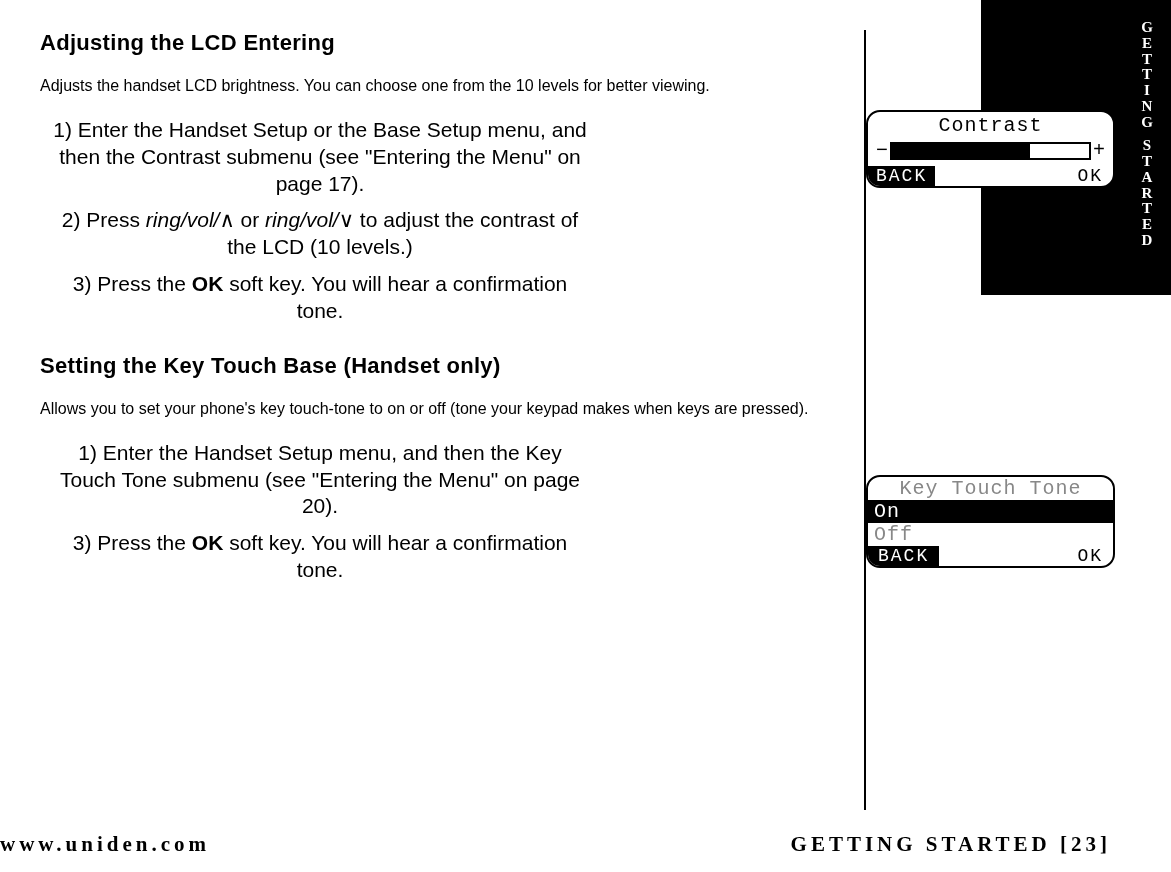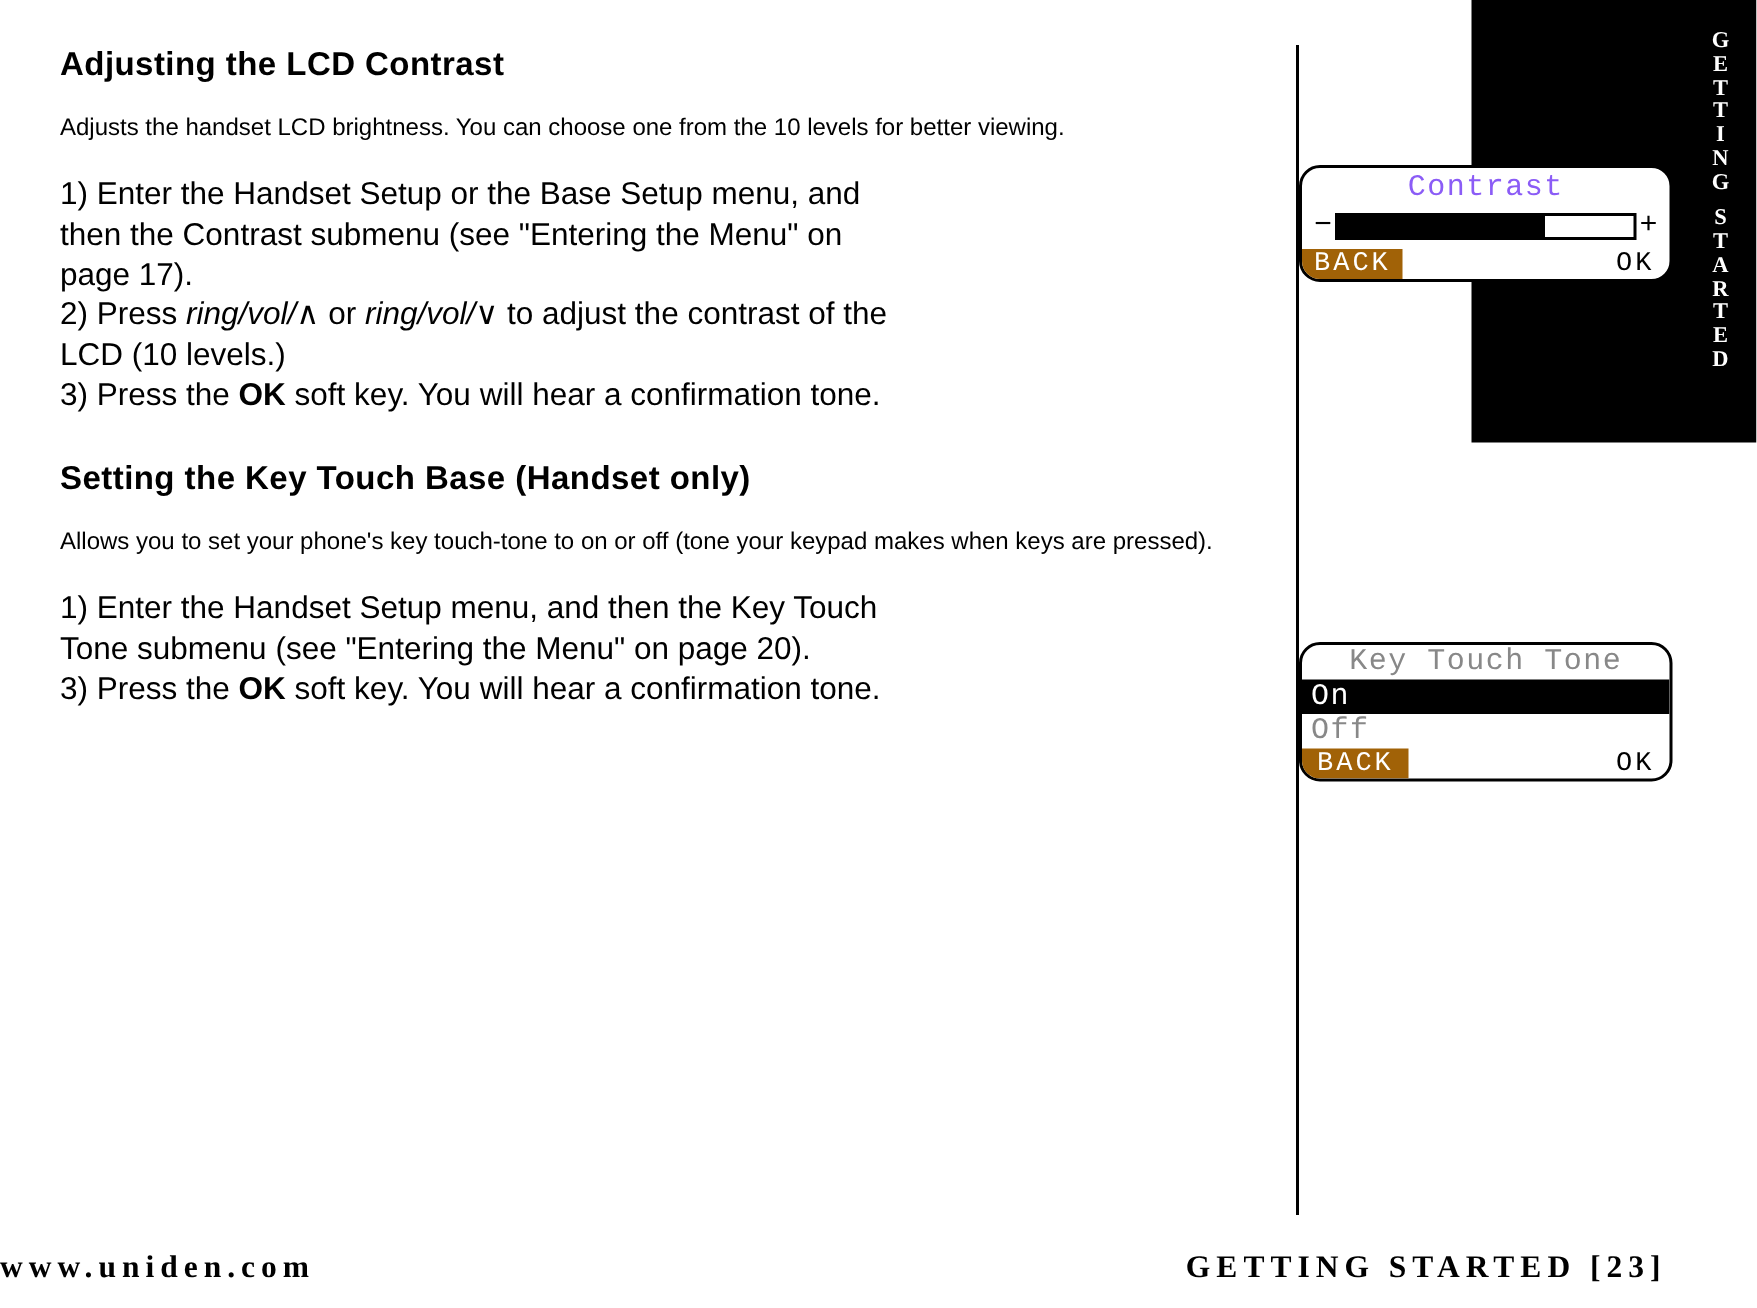--- a/index.html
+++ b/index.html
@@ -30,21 +30,21 @@
     line-height: 1.3;
   }
   .section {
     position: relative;
   }
   .steps {
     font-size: 21px;
     line-height: 1.28;
     max-width: 560px;
   }
-  .step-row { margin: 0; }
+  .step-row { margin: 10px; text-align: center; }
   .bold { font-weight: 700; font-style: normal; }
   .ital { font-style: italic; font-weight: 400; }
   .lcdfont {
     font-family: "Courier New", monospace;
     font-size: 19px;
   }
   .step-wide { max-width: 640px; }
 
   
   .lcd {
@@ -53,21 +53,21 @@
     width: 245px;
     border: 2px solid #000;
     border-radius: 14px;
     overflow: hidden;
     font-family: "Courier New", monospace;
     background: #fff;
   }
   .lcd-title {
     text-align: center;
     font-size: 20px;
-    color: #8b5cf6;
+    color: #000000;
     letter-spacing: 1px;
     padding-top: 2px;
   }
   .lcd-bar-row {
     display: flex;
     align-items: center;
     justify-content: center;
     padding: 2px 8px 4px 8px;
     font-size: 20px;
     color: #000;
@@ -84,21 +84,21 @@
     left: 0; top: 0; bottom: 0;
     width: 70%;
     background: #000;
   }
   .lcd-footer {
     display: flex;
     font-size: 18px;
     color: #fff;
   }
   .lcd-footer .back {
-    background: #a16207;
+    background: #000000;
     padding: 0 8px;
     letter-spacing: 2px;
   }
   .lcd-footer .spacer { flex: 1; }
   .lcd-footer .ok {
     letter-spacing: 2px;
     color: #000;
     padding: 0 10px;
   }
   .lcd2 .lcd-title { color: #888; padding: 0 4px; text-align: left; font-size:20px;}
@@ -192,21 +192,21 @@
       <div>E</div>
       <div>D</div>
     </div>
 </div>
 
 <div class="content-vline"></div>
 
 <div class="page">
 
   <div class="section">
-    <h3>Adjusting the LCD Contrast</h3>
+    <h3>Adjusting the LCD Entering</h3>
     <p class="intro">Adjusts the handset LCD brightness. You can choose one from the 10 levels for better viewing.</p>
 
     <div class="lcd" style="top:80px">
       <div class="lcd-title">Contrast</div>
       <div class="lcd-bar-row">
         <span>−</span>
         <div class="lcd-bar-outer">
           <div class="lcd-bar-fill"></div>
         </div>
         <span>+</span>

